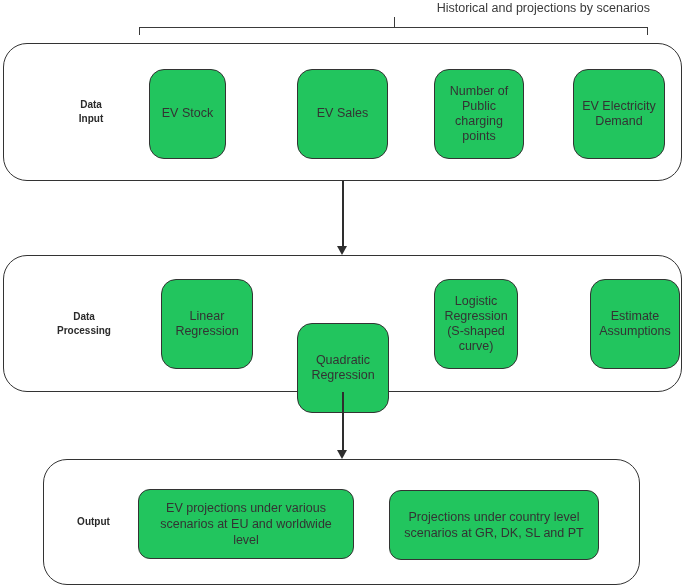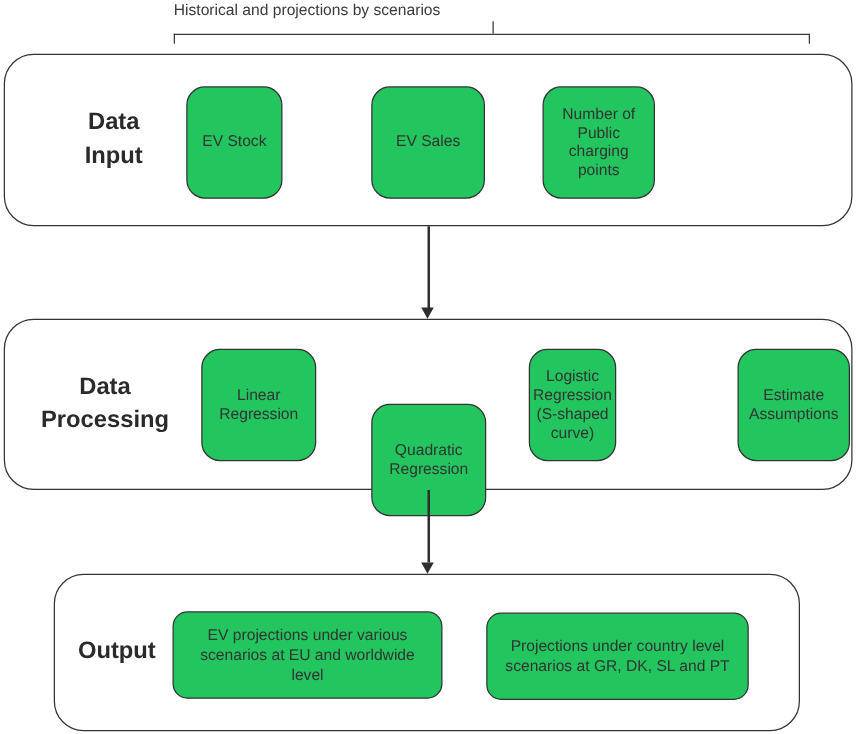--- a/index.html
+++ b/index.html
@@ -2,60 +2,60 @@
 <html><head>
 <meta charset="utf-8">
 <style>
   html, body { margin:0; padding:0; background:#ffffff; }
   .canvas {
     position:relative; width:685px; height:587px; background:#ffffff;
     font-family:"Liberation Sans", sans-serif; color:#2e2e2e; overflow:hidden;
   }
   .top-label {
     position:absolute; left:139px; top:1px; width:511px;
-    text-align:left; font-size:12.5px; line-height:15px; color:#3a3a3a;
+    text-align:right; font-size:12.5px; line-height:15px; color:#3a3a3a;
   }
   .bracket {
     position:absolute; left:139px; top:27px; width:509px; height:8px;
     border:1.4px solid #3a3a3a; border-bottom:none; box-sizing:border-box;
   }
   .bracket-stem {
     position:absolute; left:394px; top:17px; width:1.4px; height:10px; background:#3a3a3a;
   }
   .section {
     position:absolute; border:1.5px solid #333333; border-radius:24px;
     background:#ffffff; box-sizing:border-box;
   }
   .s1 { left:3px;  top:43px;  width:679px; height:138px; }
   .s2 { left:3px;  top:255px; width:679px; height:137px; }
   .s3 { left:43px; top:459px; width:597px; height:126px; }
   .section-label {
     position:absolute; top:50%; transform:translateY(-50%);
-    font-weight:bold; font-size:19px; line-height:1.4;
+    font-weight:bold; font-size:10px; line-height:1.4;
     text-align:center; white-space:pre-line; color:#2a2a2a;
   }
   .s1 .section-label { left:28px; width:118px; }
   .s2 .section-label { left:20px; width:120px; }
   .s3 .section-label { left:12px; width:75px; }
   .node {
     position:absolute; border:1.3px solid #333333; border-radius:15px;
     background:#22c55e; box-sizing:border-box;
     display:flex; align-items:center; justify-content:center;
     text-align:center; font-size:12.5px; line-height:1.22;
     white-space:pre-line; color:#333333; padding:2px;
   }
   .s1 .node { top:25px; height:90px; }
   .s1 .n1 { left:145px; width:77px; }
   .s1 .n2 { left:293px; width:91px; }
   .s1 .n3 { left:430px; width:90px; }
   .s1 .n4 { left:569px; width:92px; }
   .s2 .node { top:23px; height:90px; }
   .s2 .n1 { left:157px; width:92px; }
   .s2 .n2 { left:293px; width:92px;margin-top:44px; }
-  .s2 .n3 { left:419px; width:70px; }
+  .s2 .n3 { left:430px; width:84px; }
   .s2 .n4 { left:586px; width:90px; }
   .s3 .node { border-radius:12px; height:70px; line-height:1.28; }
   .s3 .n1 { left:94px;  top:29px; width:216px; }
   .s3 .n2 { left:345px; top:30px; width:210px; }
   .arrow-line { position:absolute; width:1.5px; background:#2e2e2e; }
   .a1-line { left:342px; top:181px; height:66px; }
   .a2-line { left:342px; top:392px; height:58px; }
   .arrow-head {
     position:absolute; width:0; height:0;
     border-left:5.5px solid transparent; border-right:5.5px solid transparent;
@@ -75,20 +75,22 @@
 
   <div class="section s1">
     <div class="section-label">Data
 Input</div>
     <div class="node n1">EV Stock</div>
     <div class="node n2">EV Sales</div>
     <div class="node n3">Number of
 Public
 charging
 points</div>
+    <div class="node n4">EV Electricity
+Demand</div>
   </div>
 
   <div class="arrow-line a1-line"></div>
   <div class="arrow-head a1-head"></div>
 
   <div class="section s2">
     <div class="section-label">Data
 Processing</div>
     <div class="node n1">Linear
 Regression</div>

